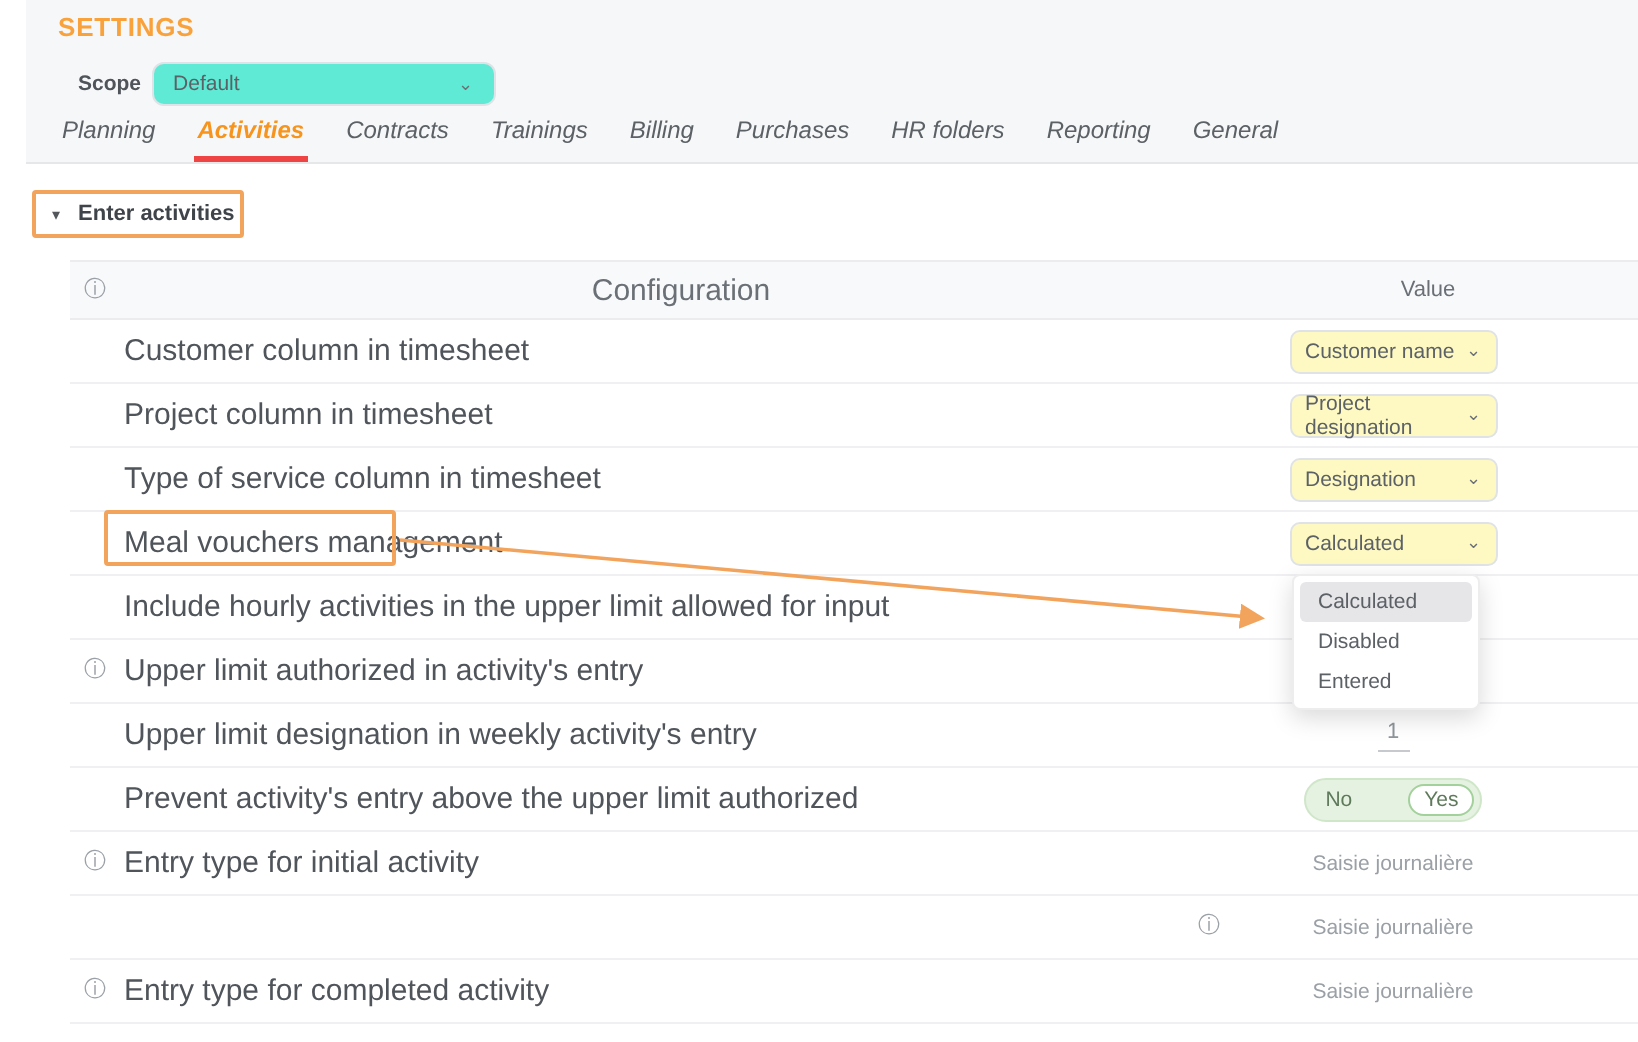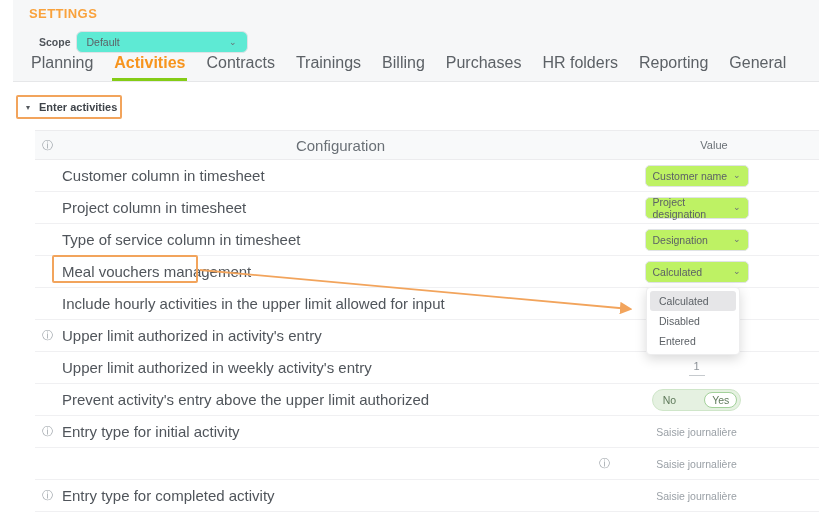--- a/index.html
+++ b/index.html
@@ -12,42 +12,42 @@
   .settings-title { position:absolute; left:16px; top:6px; font-size:13px; font-weight:bold;
                     color:#f9a23c; letter-spacing:.4px; }
   .scope-row { position:absolute; left:14px; top:31px; display:flex; align-items:center;margin-left:12px; }
   .scope-label { font-size:10.5px; font-weight:bold; color:#4f545a; margin-right:5px; }
   .scope-select { width:172px; height:22px; background:#5eead4; border:1px solid #dfe2e6;
                   border-radius:6px; display:flex; align-items:center; justify-content:space-between;
                   padding:0 10px; font-size:10.5px; color:#5c6166; cursor:pointer; }
   .chev { font-size:9px; color:#6a7076; line-height:1; }
 
   .tabs { position:absolute; left:16px; bottom:0; display:flex; gap:17px; }
-  .tab { font-size:16px; color:#5c6166; padding:0 2px 9px 2px; cursor:pointer; white-space:nowrap; }
-  .tab.active { color:#f7941d; font-weight:bold; border-bottom:3px solid #84cc16; padding-bottom:6px; }
+  .tab { font-size:12px; color:#5c6166; padding:0 2px 9px 2px; cursor:pointer; white-space:nowrap;font-style:italic; }
+  .tab.active { color:#f7941d; font-weight:bold; border-bottom:3px solid #ef4444; padding-bottom:6px; }
 
   
   .section-head { position:absolute; left:26px; top:101px; display:flex; align-items:center; gap:9px; }
   .section-caret { font-size:8px; color:#54585d; }
   .section-title { font-size:11px; font-weight:bold; color:#3f444a; }
   .anno-box-section { position:absolute; left:16px; top:95px; width:106px; height:24px;
                       border:2px solid #f2a45c; border-radius:2px; z-index:30; }
 
   
   .table { position:absolute; left:35px; right:0; top:130px; }
   .thead { height:30px; background:#f8f9fa; border-top:1px solid #ececee;
            border-bottom:1px solid #ececee; display:flex; align-items:center; }
   .row { height:32px; border-bottom:1px solid #f0f0f2; display:flex; align-items:center; background:#fff;justify-content:flex-end; }
   .c-icon { width:27px; padding-left:7px; color:#9aa0a6; font-size:11px; line-height:1; }
   .c-label { flex:1; font-size:15px; color:#50555b; }
   .c-label.center { text-align:center; color:#6a7076; }
   .c-value { width:200px; display:flex; justify-content:center; align-items:center; padding-right:45px; }
   .c-value.head { padding-right:10px; font-size:11px; color:#6a7076; justify-content:center; }
 
-  .select { width:104px; height:22px; background:#bef264; border:1px solid #e0e3e6; border-radius:5px;
+  .select { width:104px; height:22px; background:#fef9c3; border:1px solid #e0e3e6; border-radius:5px;
             display:flex; align-items:center; justify-content:space-between; padding:0 7px;
             font-size:10.5px; color:#5c6166; cursor:pointer; }
   .num-input { width:16px; height:16px; border-bottom:1px solid #c6cace; text-align:center;
                font-size:11px; color:#8f959b; cursor:text; }
   .muted { font-size:10.5px; color:#9aa0a6; }
 
   .toggle { display:inline-flex; align-items:center; background:#e5f1e1; border:1px solid #cfe6c9;
             border-radius:12px; padding:2px 3px; gap:21px; cursor:pointer; }
   .t-no  { font-size:10.5px; color:#5f7a5b; padding:1px 7px; }
   .t-yes { font-size:10.5px; color:#5f7a5b; background:#fff; border:1px solid #a3d19b;
@@ -161,21 +161,21 @@
     </div>
 
     <div class="row">
       <div class="c-icon">ⓘ</div>
       <div class="c-label">Upper limit authorized in activity's entry</div>
       <div class="c-value"></div>
     </div>
 
     <div class="row">
       <div class="c-icon"></div>
-      <div class="c-label">Upper limit authorized in weekly activity's entry</div>
+      <div class="c-label">Upper limit designation in weekly activity's entry</div>
       <div class="c-value">
         <div class="num-input">1</div>
       </div>
     </div>
 
     <div class="row">
       <div class="c-icon"></div>
       <div class="c-label">Prevent activity's entry above the upper limit authorized</div>
       <div class="c-value">
         <div class="toggle">

